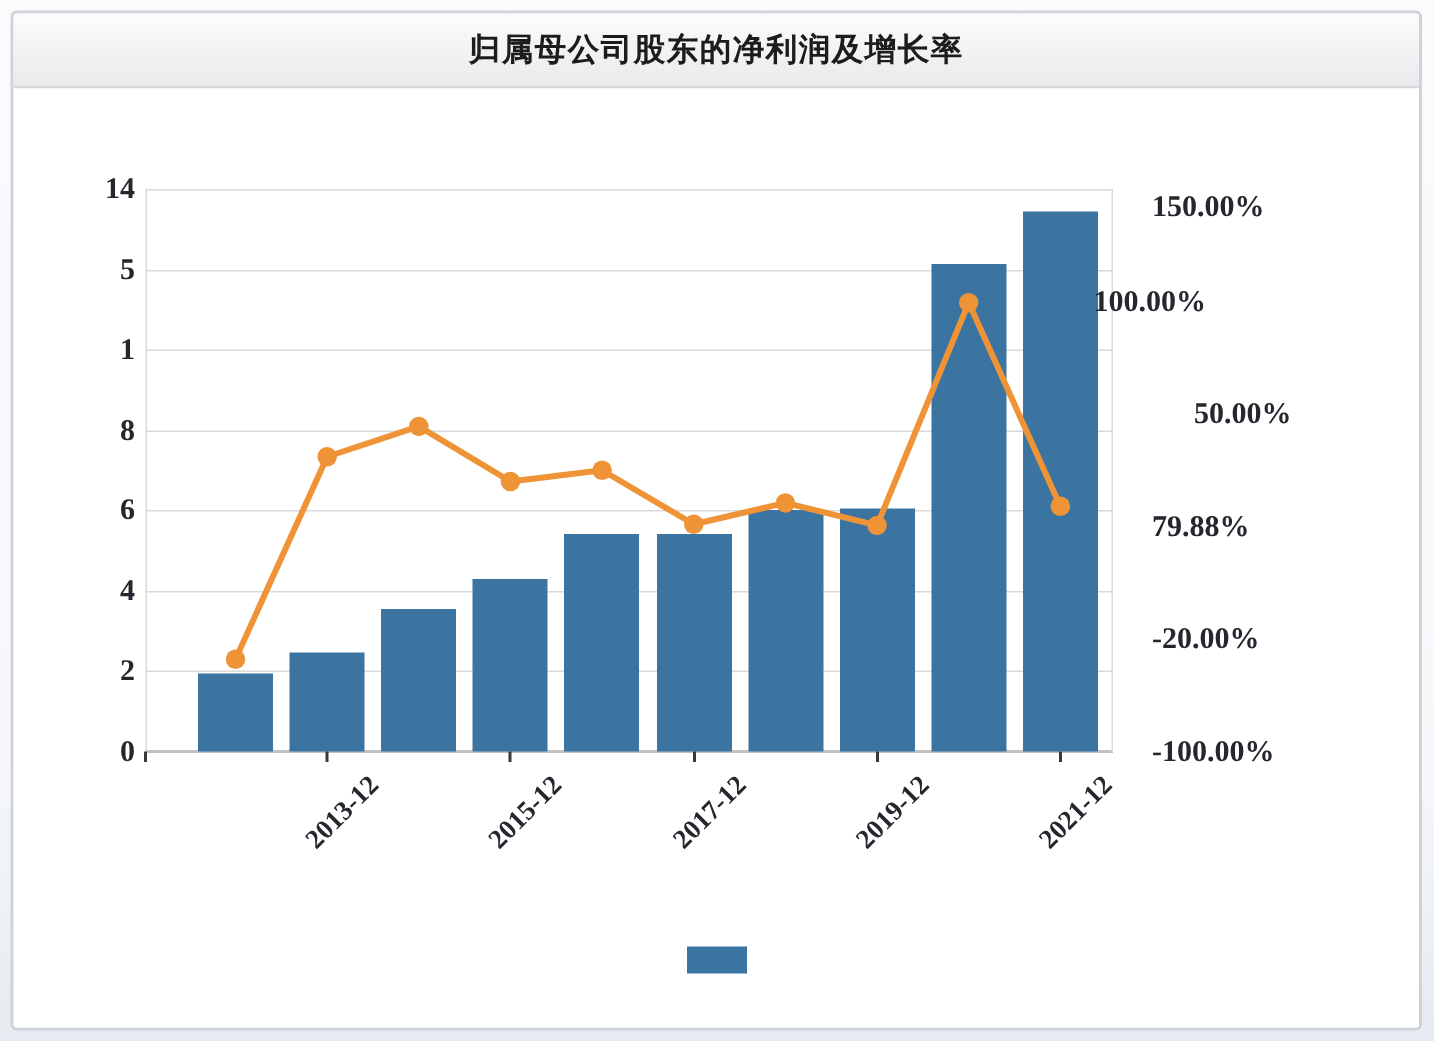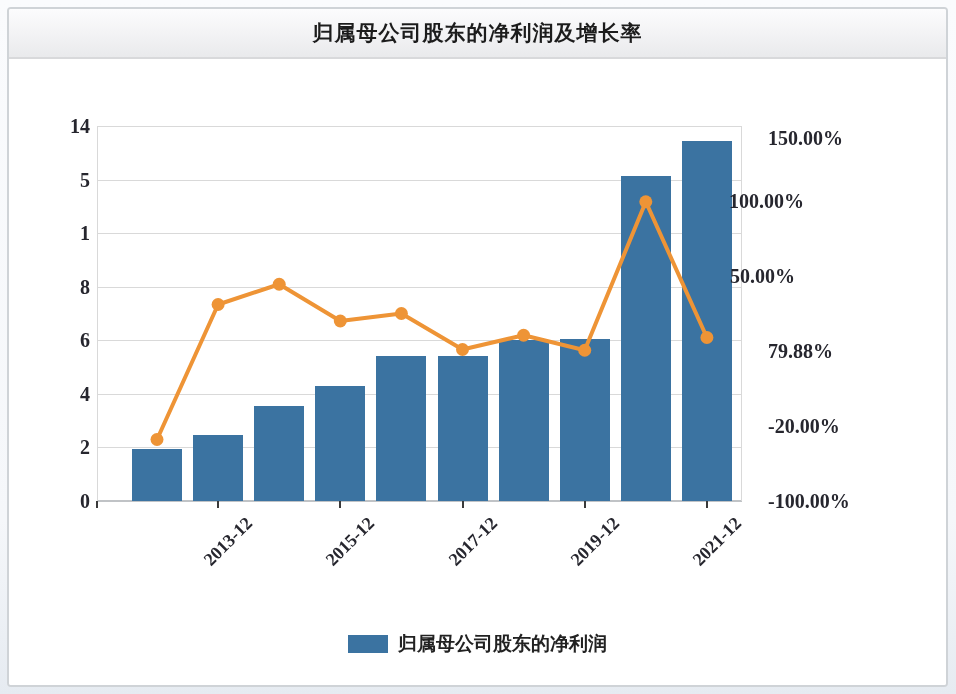--- a/index.html
+++ b/index.html
@@ -191,21 +191,21 @@
         <div class="y-label-left" style="left: 21px; top: 431px;">0</div>
         <div class="y-label-left" style="left: 21px; top: 377.429px;">2</div>
         <div class="y-label-left" style="left: 21px; top: 323.857px;">4</div>
         <div class="y-label-left" style="left: 21px; top: 270.286px;">6</div>
         <div class="y-label-left" style="left: 21px; top: 216.714px;">8</div>
         <div class="y-label-left" style="left: 21px; top: 163.143px;">1</div>
         <div class="y-label-left" style="left: 21px; top: 109.571px;">5</div>
         <div class="y-label-left" style="left: 21px; top: 56px; text-align: right;">14</div>
         <div class="y-label-right" style="left: 759px; top: 68px;">150.00%</div>
         <div class="y-label-right" style="left: 720px; top: 131px;">100.00%</div>
-        <div class="y-label-right" style="left: 721px; top: 206px;">50.00%</div>
+        <div class="y-label-right" style="left: 787px; top: 206px;">50.00%</div>
         <div class="y-label-right" style="left: 759px; top: 281px;">79.88%</div>
         <div class="y-label-right" style="left: 759px; top: 356px;">-20.00%</div>
         <div class="y-label-right" style="left: 759px; top: 431px;">-100.00%</div>
         <div class="x-tick" style="left: 87px; top: 442px;"></div>
         <div class="x-tick" style="left: 208.1px; top: 442px;"></div>
         <div class="x-tick" style="left: 330.3px; top: 442px;"></div>
         <div class="x-tick" style="left: 452.5px; top: 442px;"></div>
         <div class="x-tick" style="left: 574.7px; top: 442px;"></div>
         <div class="x-tick" style="left: 696.9px; top: 442px;"></div>
         <div class="x-label" style="left: 209.1px; top: 442px;">
@@ -220,17 +220,16 @@
         <div class="x-label" style="left: 575.7px; top: 442px;">
           <span>2019-12</span>
         </div>
         <div class="x-label" style="left: 697.9px; top: 442px;">
           <span>2021-12</span>
         </div>
       </div>
     <div class="legend">
       <div class="legend-item">
         <span class="legend-swatch-bar" id="swatch-bar" style="background: rgb(59, 115, 161);"></span>
-        <span class="legend-label">归属母公司股东的净利润</span>
       </div>
     </div>
   </div>
 </div>
 
 </body></html>

